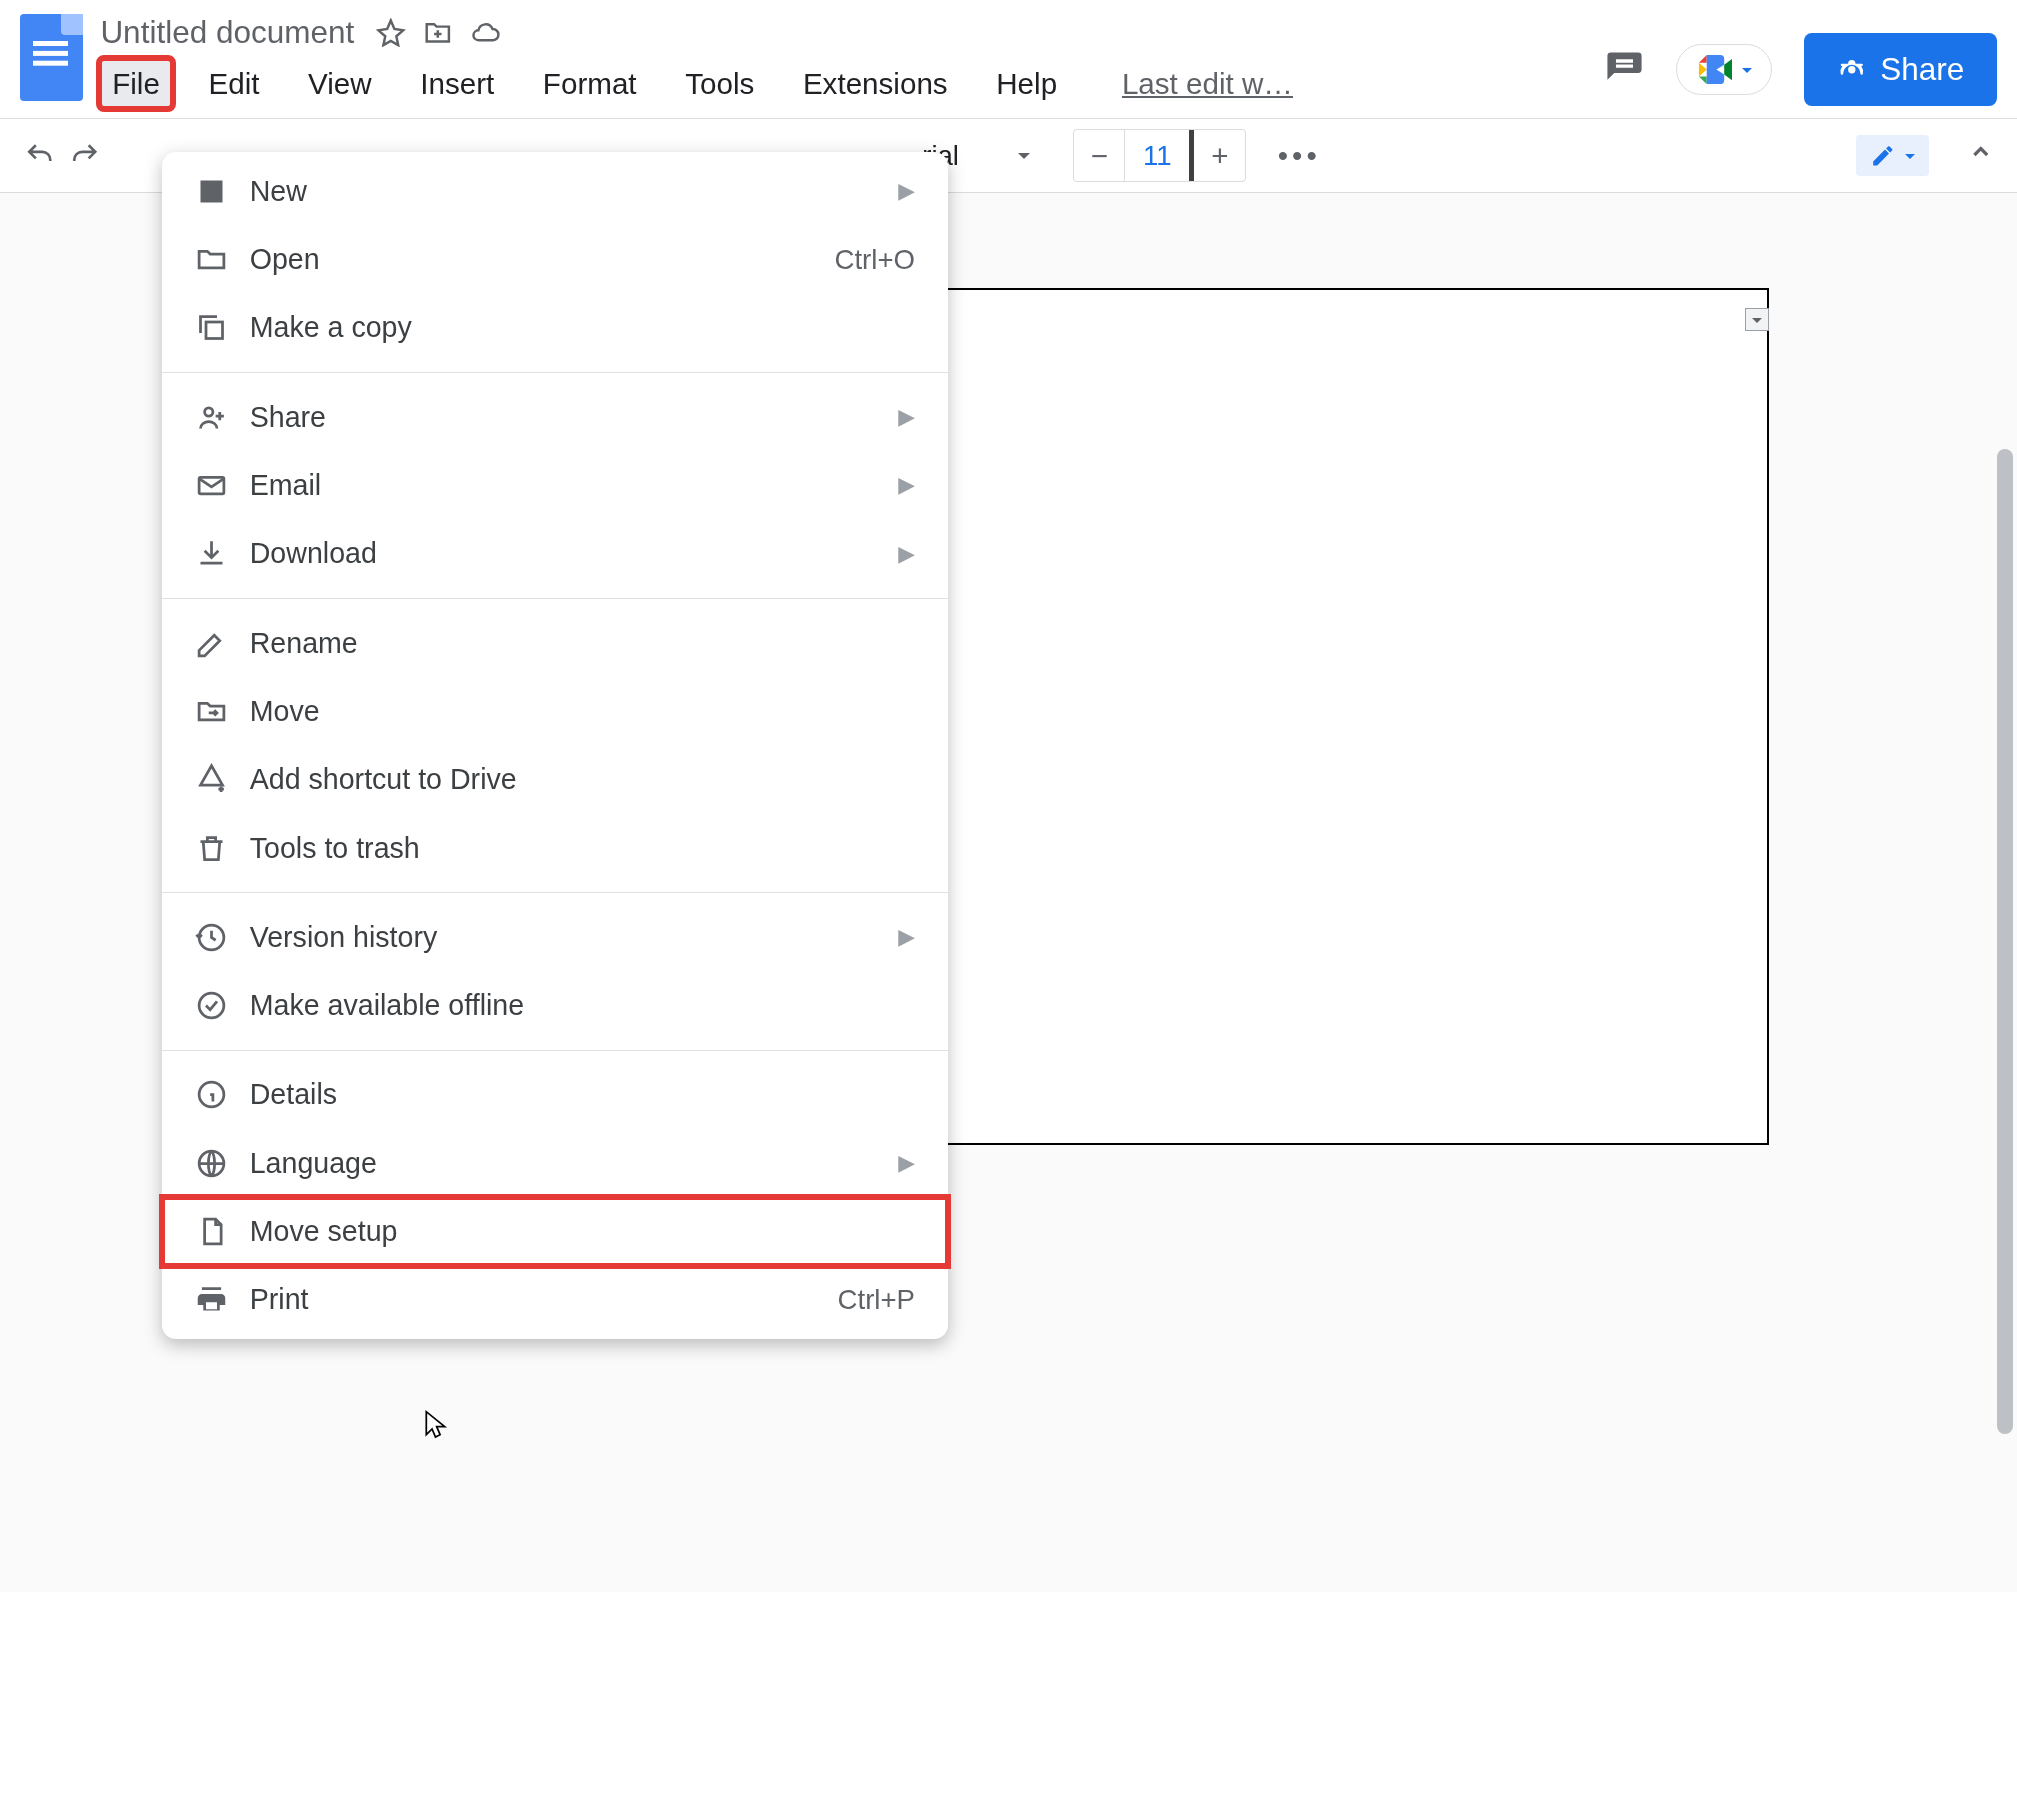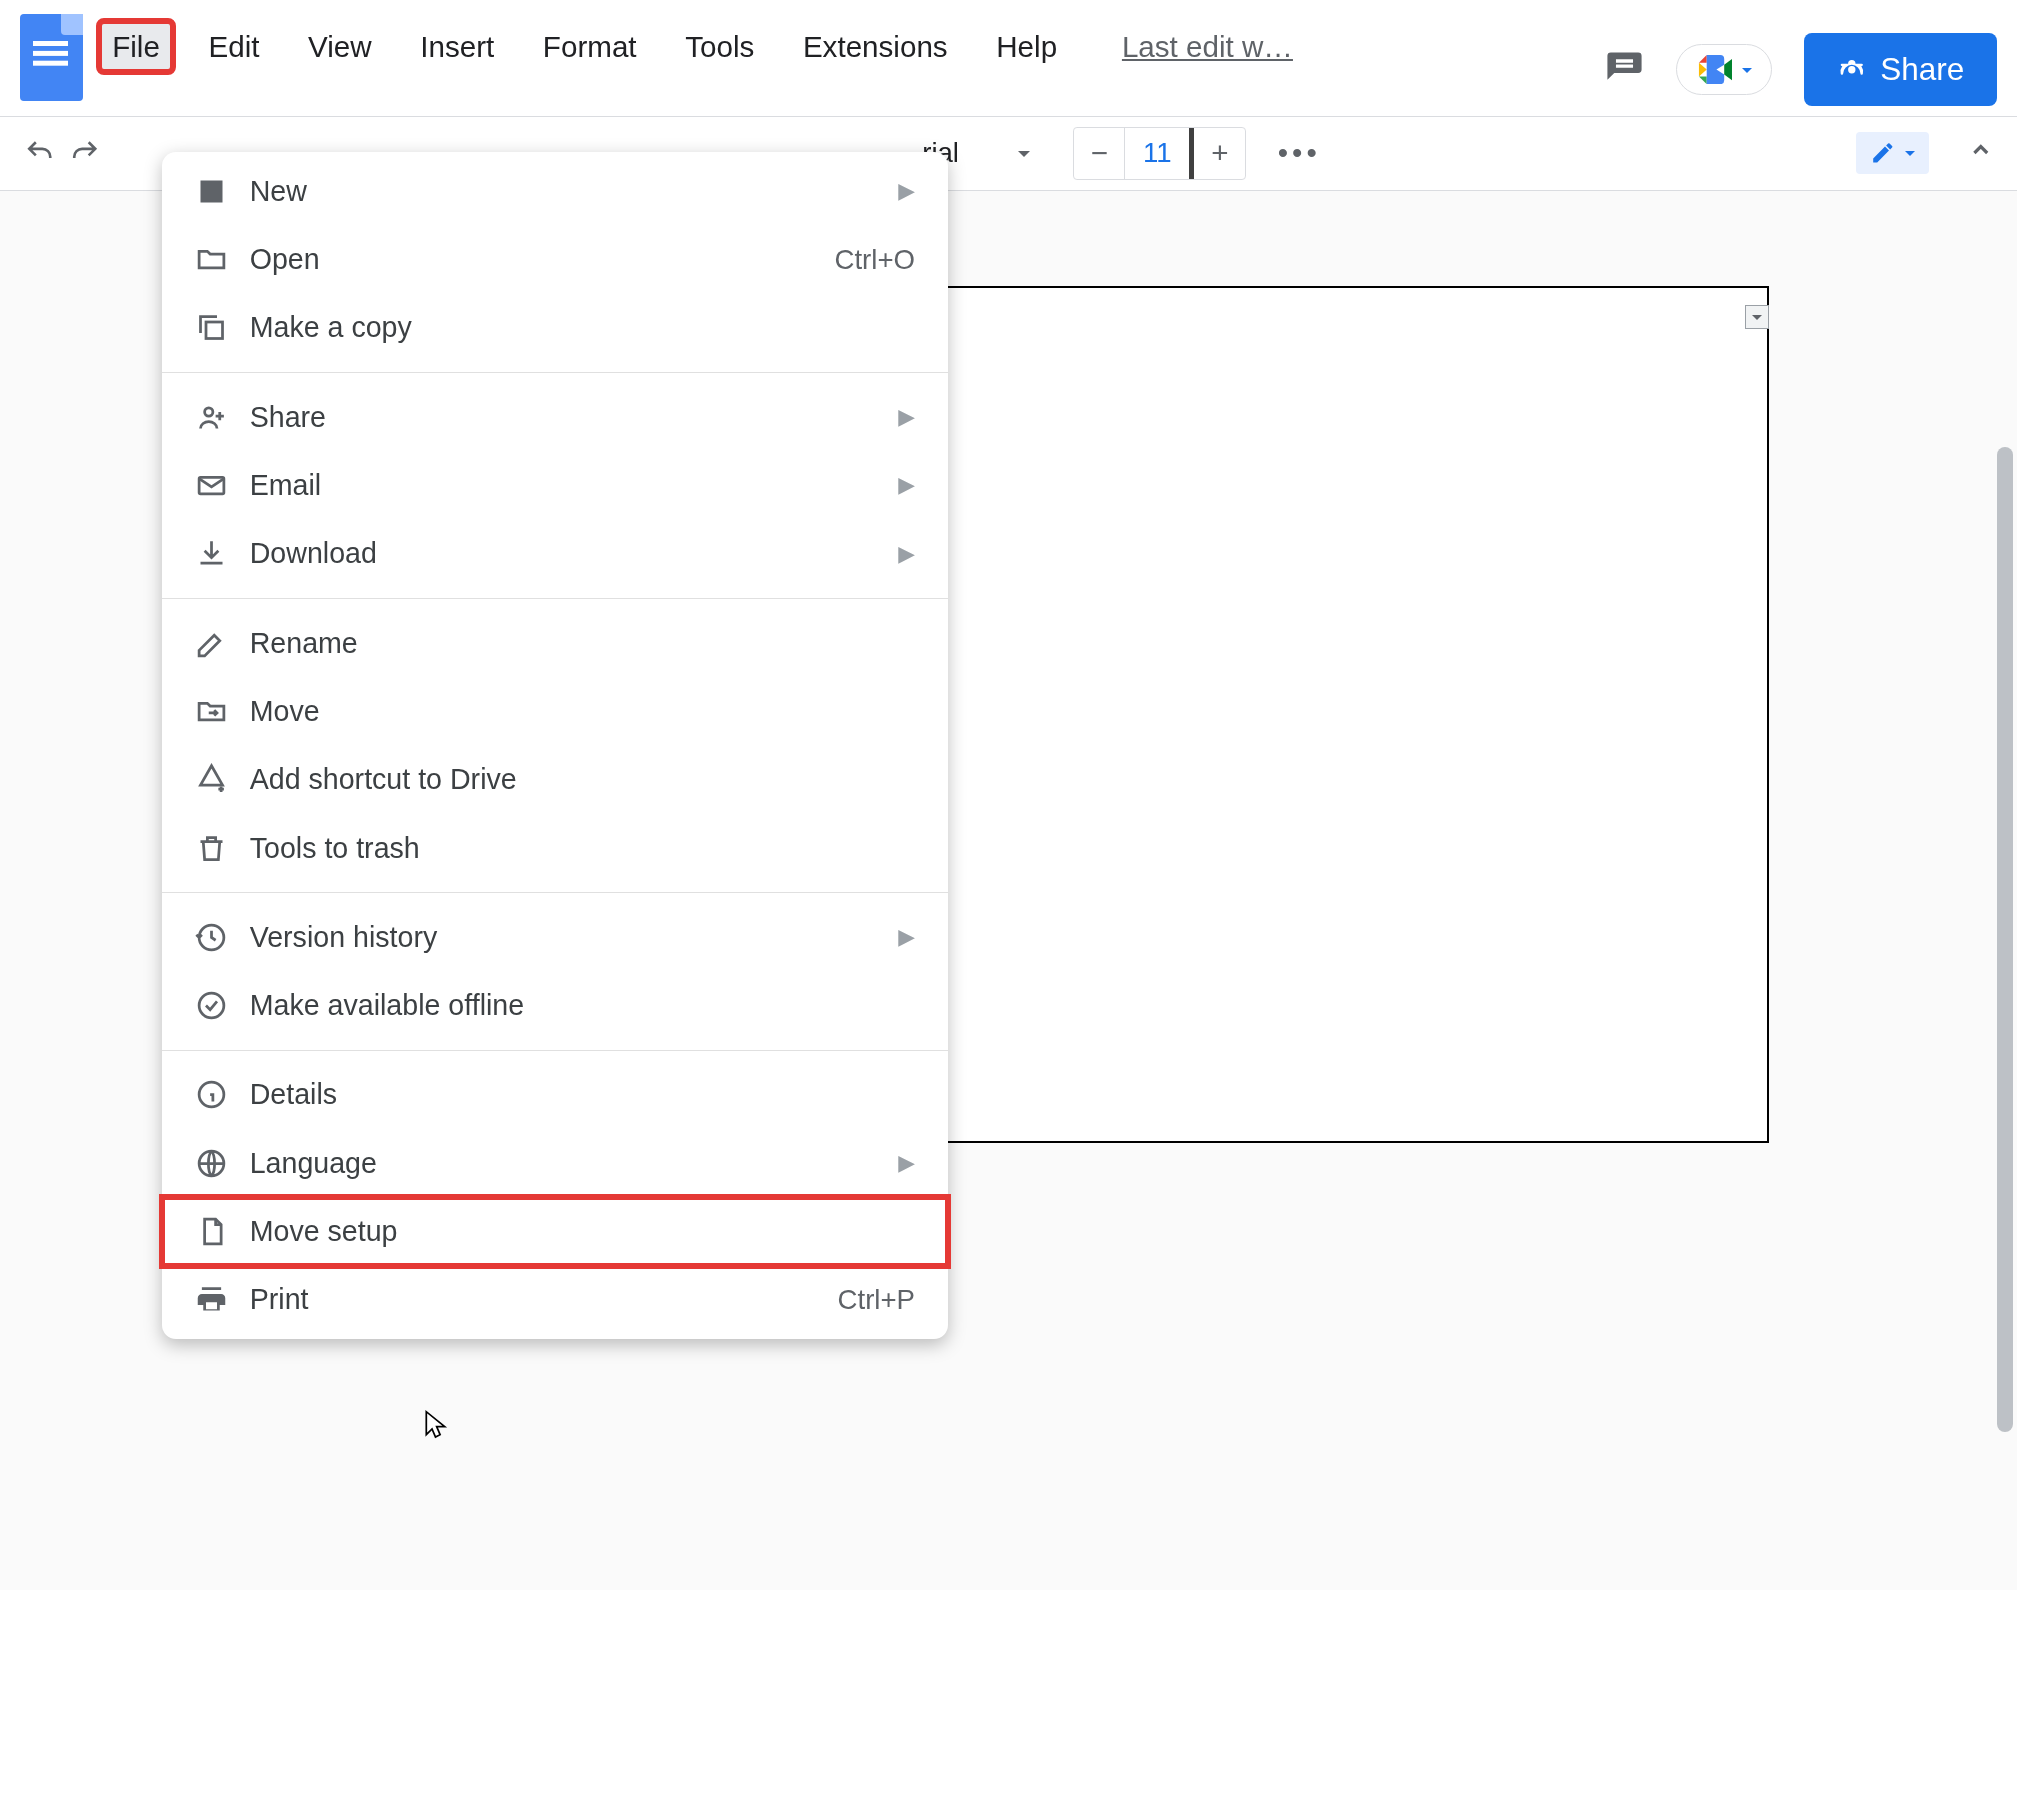--- a/index.html
+++ b/index.html
@@ -60,20 +60,41 @@
 
     .cursor { position:absolute; left:424px; top:1409px; width:27.6px; height:33px; z-index:60; }
     .cursor svg { width:100%; height:100%; }
   </style>
 </head>
 <body>
 
 <div class="header-row">
   <div class="docs-icon"></div>
   <div class="title-area">
+    <div class="title-row">
+      <span class="title-text">Untitled document</span>
+      <span class="title-icons">
+        <span class="ticon">
+            <svg viewBox="0 0 24 24" fill="none" stroke="currentColor" stroke-width="2">
+              <path d="M12 2l2.9 6.9L22 10l-5.5 4.8L18 22l-6-3.5L6 22l1.5-7.2L2 10l7.1-1.1z"></path>
+            </svg>
+          </span>
+        <span class="ticon">
+            <svg viewBox="0 0 24 24" fill="none" stroke="currentColor" stroke-width="2">
+              <path d="M3 5h6l2 2h10v12H3z"></path>
+              <path d="M12 10v6m-3-3h6"></path>
+            </svg>
+          </span>
+        <span class="ticon">
+            <svg viewBox="0 0 24 24" fill="none" stroke="currentColor" stroke-width="2">
+              <path d="M6 18a4 4 0 010-8 6 6 0 0111.5-1A4.5 4.5 0 0118 18H6z"></path>
+            </svg>
+          </span>
+      </span>
+    </div>
     <div class="menubar">
       <span class="menu-item active red-box-file">File</span>
       <span class="menu-item">Edit</span>
       <span class="menu-item">View</span>
       <span class="menu-item">Insert</span>
       <span class="menu-item">Format</span>
       <span class="menu-item">Tools</span>
       <span class="menu-item">Extensions</span>
       <span class="menu-item">Help</span>
       <span class="last-edit">Last edit w…</span>

